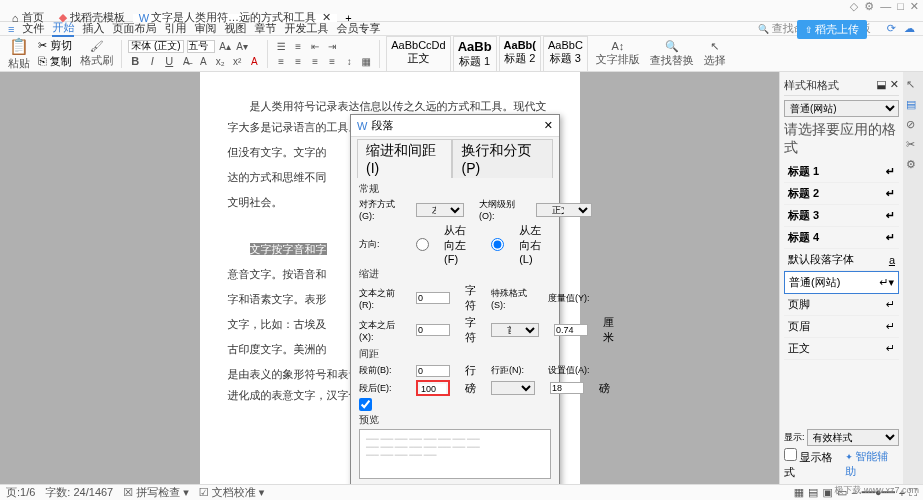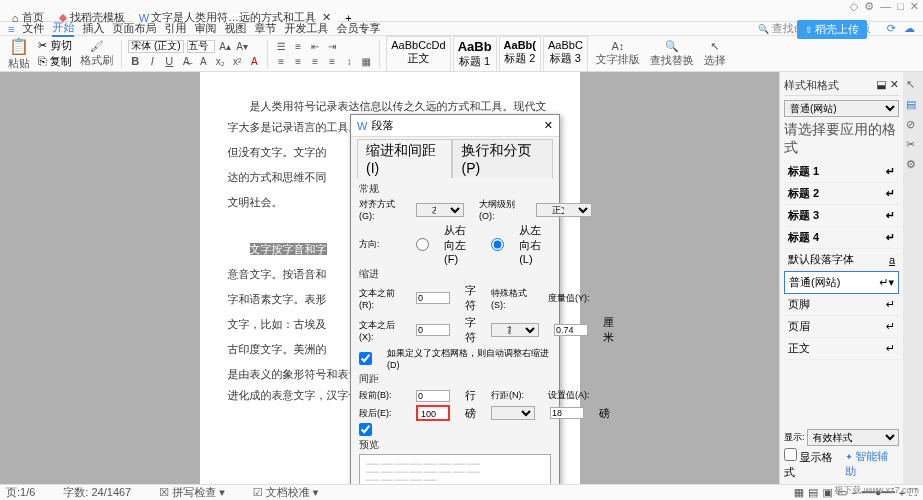--- a/index.html
+++ b/index.html
@@ -33,21 +33,21 @@
 .panel-select{border:1px solid #aaa;width:100%;font-size:10px;padding:1px}
 .panel-row{display:flex;gap:2px}
 .panel-btn{border:1px solid #ccc;background:#fff;font-size:9px;padding:1px 4px;flex:1}
 .style-list{display:flex;flex-direction:column}
 .style-row{padding:3px 4px;font-size:11px;border-bottom:1px solid #eee;display:flex;justify-content:space-between;align-items:center;font-family:SimSun,serif}
 .style-row.bold{font-weight:bold;font-size:13px}
 .style-row.sel{border:1px solid #3a7fd6;background:#fff}
 .side-toolbar{width:20px;background:#e8e8e8;display:flex;flex-direction:column;align-items:center;gap:6px;padding-top:6px}
 .side-tool{width:14px;height:14px;color:#666;cursor:pointer}
 .side-tool.active{color:#3a7fd6}
-.statusbar{position:absolute;bottom:0;left:0;right:0;height:16px;background:#fafafa;border-top:1px solid #ddd;display:flex;align-items:center;padding:0 6px;gap:28px;font-size:9px;color:#555}
+.statusbar{position:absolute;bottom:0;left:0;right:0;height:16px;background:#fafafa;border-top:1px solid #ddd;display:flex;align-items:center;padding:0 6px;gap:10px;font-size:9px;color:#555}
 .status-right{margin-left:auto;display:flex;gap:4px;align-items:center}
 .dialog{position:absolute;left:350px;top:114px;width:210px;background:#f4f4f4;border:1px solid #888;box-shadow:2px 2px 6px rgba(0,0,0,.3);font-size:10px}
 .dlg-title{background:#fff;padding:3px 6px;display:flex;align-items:center;gap:4px;border-bottom:1px solid #ddd}
 .dlg-close{margin-left:auto;cursor:pointer}
 .dlg-tabs{display:flex;padding:2px 6px 0 6px;gap:0}
 .dlg-tab{padding:2px 8px;font-size:14px;border:1px solid #ccc;border-bottom:none;background:#eee}
 .dlg-tab.active{background:#f4f4f4}
 .dlg-body{padding:4px 8px}
 .dlg-label{font-size:10px;color:#333;margin-bottom:2px}
 .dlg-row{display:flex;align-items:center;gap:15px;margin-bottom:2px}
@@ -256,24 +256,20 @@
         <label style="margin-left:auto">度量值(Y):</label>
       </div>
     <div class="dlg-row">
         <label>文本之后(X):</label>
         <input class="dlg-input" value="0" style="">
         <span>字符</span>
         <select class="dlg-select" style="width:48px"><option>首行缩进</option></select>
         <input class="dlg-input" value="0.74" style="">
         <span>厘米</span>
       </div>
-    <div class="dlg-row">
-        <input type="checkbox" checked="" style="">
-        <span class="dlg-chk">如果定义了文档网格，则自动调整右缩进(D)</span>
-      </div>
     <div class="dlg-label">间距</div>
     <div class="dlg-row">
         <label>段前(B):</label>
         <input class="dlg-input" value="0" style="">
         <span>行</span>
         <label>行距(N):</label>
         <label style="margin-left:auto">设置值(A):</label>
       </div>
     <div class="dlg-row">
         <label>段后(E):</label>

